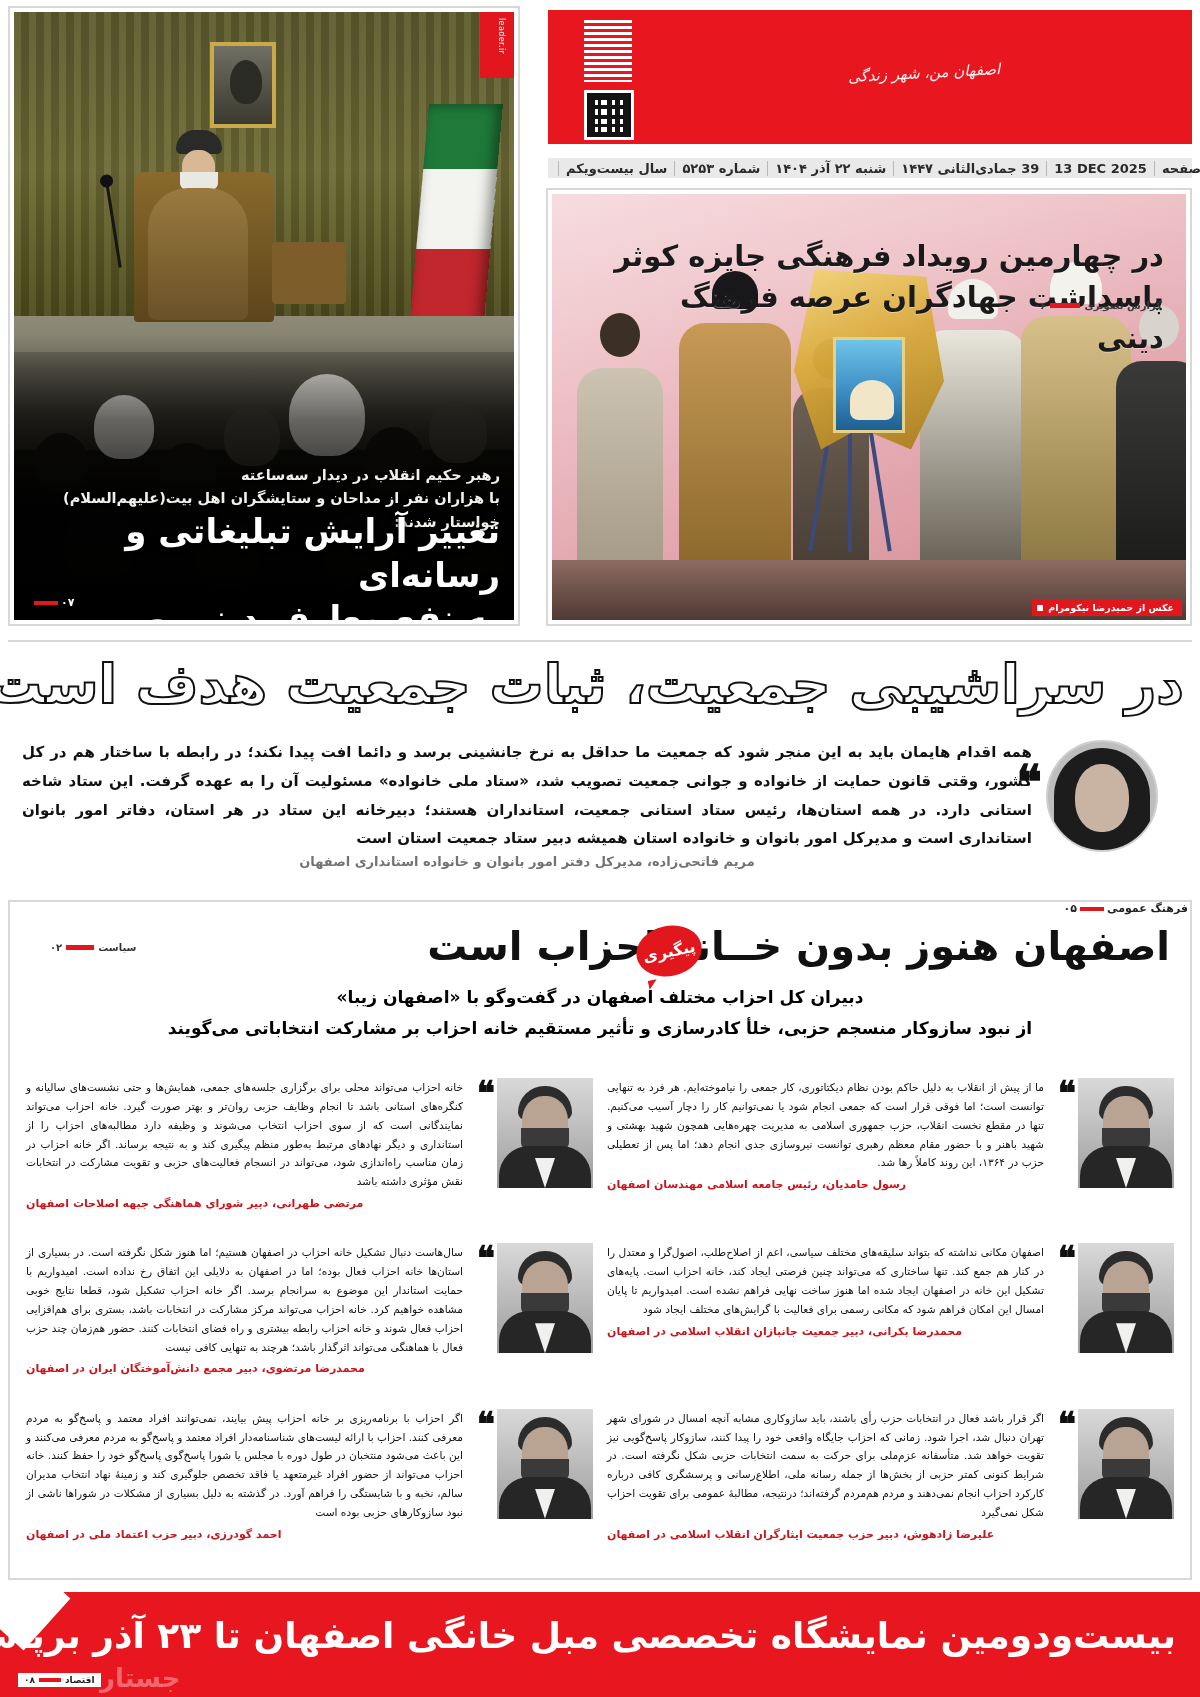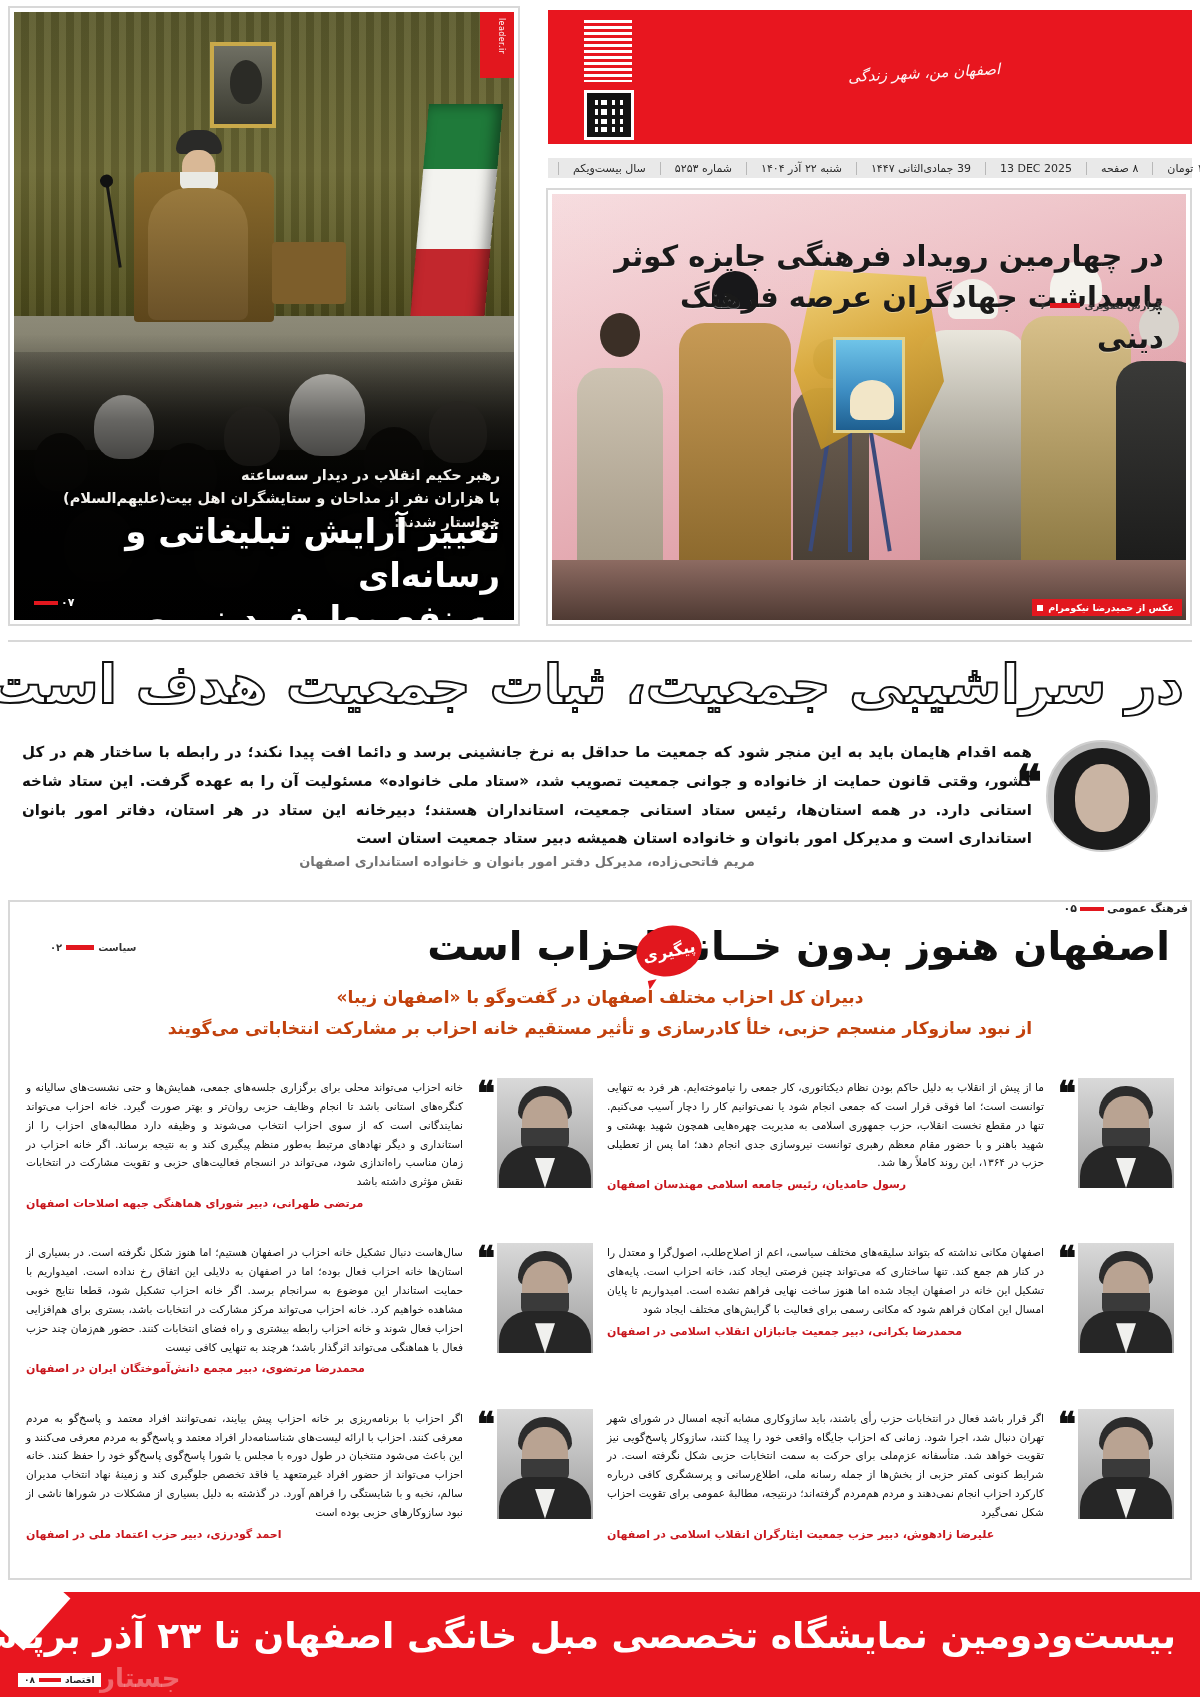--- a/index.html
+++ b/index.html
@@ -172,22 +172,22 @@
     background-blend-mode:multiply;
     opacity:.92;
   }
   .mh-info{
     position:absolute; left:18px; top:152px; width:644px; height:20px;
     background:#e9e9e9; display:flex; flex-direction:row-reverse;
     align-items:center; justify-content:flex-start; gap:0;
     padding:0 10px; direction:rtl;
   }
   .mh-info span{
-    font-size:11px; color:#2a2a2a; white-space:nowrap; font-weight:400;
-    padding:0 14px; border-left:1px solid #b8b8b8;
+    font-size:13px; color:#2a2a2a; white-space:nowrap; font-weight:700;
+    padding:0 7px; border-left:1px solid #b8b8b8;
   }
   .mh-info span:last-child{ border-left:none; }
   .mh-info span.lat{ direction:ltr; }
 
   
   .second-photo{
     position:absolute; left:546px; top:188px; width:646px; height:438px;
     border:2px solid #d8d8d8; background:#fff; padding:4px;
   }
   .sp-inner{ position:relative; width:100%; height:100%; overflow:hidden; background:#e6b9bd; }
@@ -326,21 +326,21 @@
   .pt-flag{
     position:absolute; left:20px; top:22px;
     display:flex; align-items:center; gap:4px; direction:rtl;
   }
   .pt-flag .lbl{ font-size:10px; font-weight:bold; color:#333; white-space:nowrap; }
   .pt-flag .bar{ width:28px; height:5px; background:#e2171e; }
   .pt-flag .num{ font-size:10px; font-weight:bold; color:#333; }
 
   .pt-sub{
     position:absolute; right:20px; left:20px; top:80px;
-    text-align:center; direction:rtl; color:#c2410c;
+    text-align:center; direction:rtl; color:#000000;
     font-size:17px; font-weight:bold; line-height:1.85; letter-spacing:-.3px;
   }
   .pt-grid{
     position:absolute; right:16px; left:16px; top:176px; bottom:14px;
     display:grid; grid-template-columns:1fr 1fr; grid-template-rows:1fr 1fr 1fr;
     gap:10px 14px; direction:rtl;
   }
   .pt-cell{ position:relative; display:flex; flex-direction:row; gap:8px; }
   .pt-portrait{
     position:relative; flex:0 0 96px; width:96px; height:110px;

